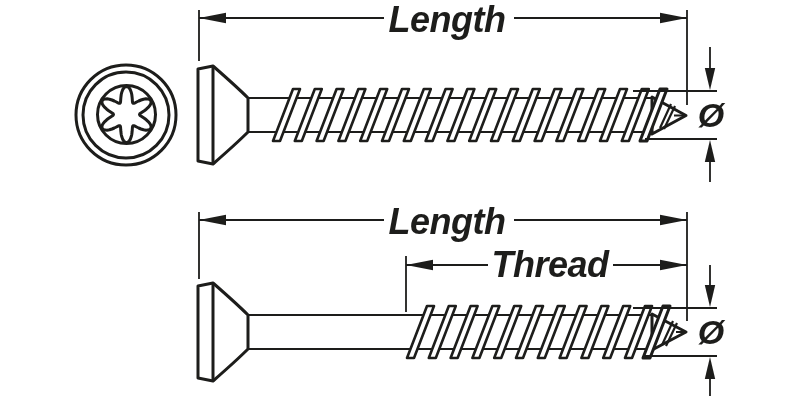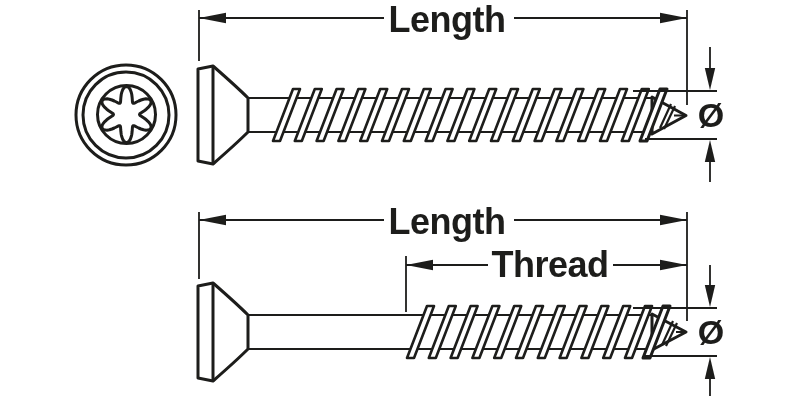--- a/index.html
+++ b/index.html
@@ -2,21 +2,21 @@
 <html><head>
 <meta charset="utf-8">
 <style>
   html, body { margin: 0; padding: 0; }
   body {
     width: 800px; height: 400px;
     background: #ffffff;
     font-family: "Liberation Sans", sans-serif;
     overflow: hidden;
   }
-  .stage { width: 800px; height: 400px; position: relative; }
+  .stage { width: 800px; height: 400px; position: relative; font-style: italic; }
   svg { display: block; }
   .outline { stroke: #1d1d1b; fill: none; stroke-width: 3; stroke-linejoin: round; }
   .fillwhite { fill: #ffffff; }
   .crests polygon { fill: #ffffff; stroke: #1d1d1b; stroke-width: 2.6; stroke-linejoin: round; }
   .dim { stroke: #1d1d1b; stroke-width: 1.8; fill: none; }
   .arrow { fill: #1d1d1b; stroke: none; }
   .lbl {
     font-family: "Liberation Sans", sans-serif;
     font-weight: 700; font-size: 36px;
     letter-spacing: -0.5px;

